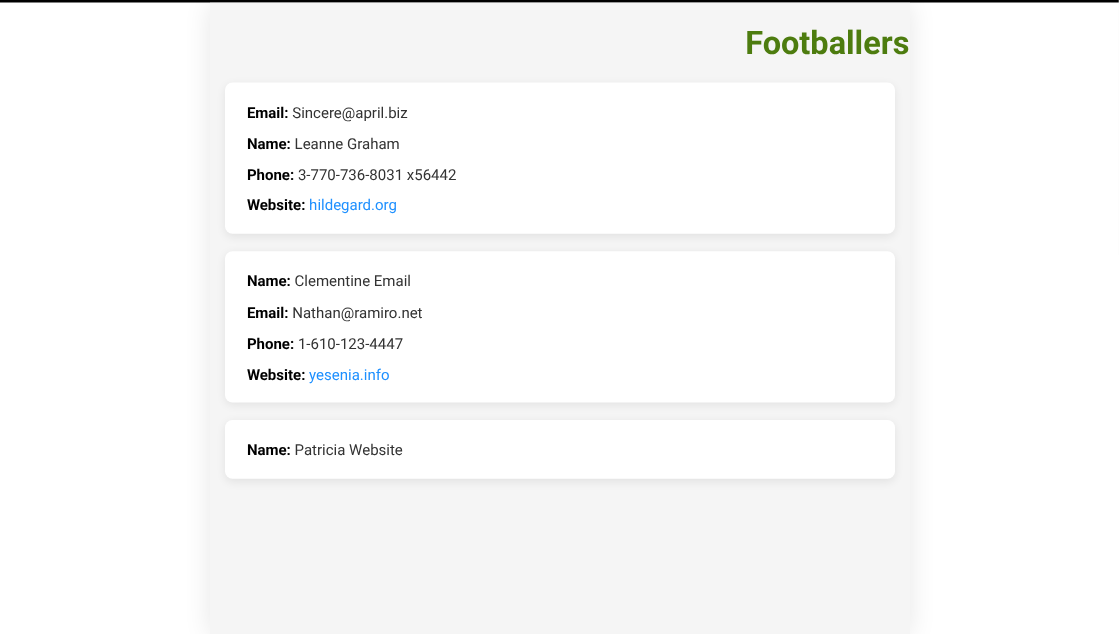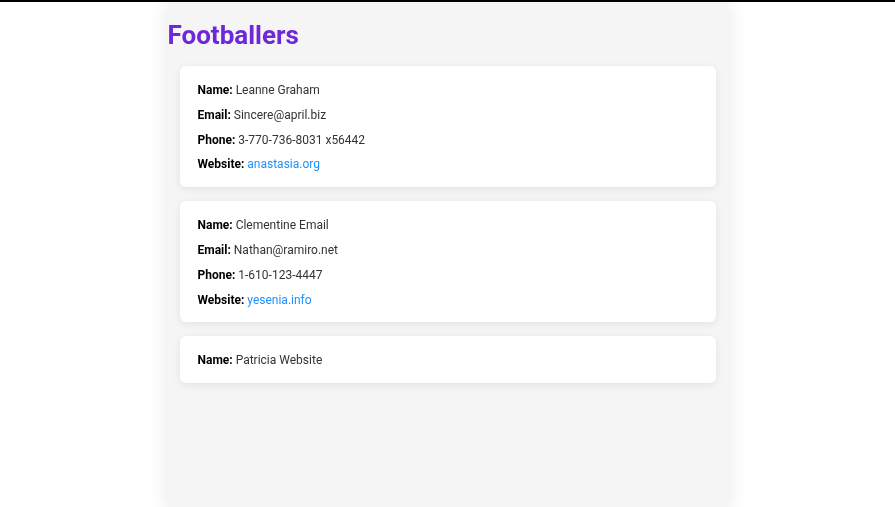--- a/index.html
+++ b/index.html
@@ -14,24 +14,24 @@
     }
     .container {
       max-width: 560px;
       margin: 0 auto;
       background: #f5f5f5;
       padding: 0 0 20px 0;
       box-shadow: 0 0 20px rgba(0,0,0,0.1);
       min-height: 507px;
     }
     h1 {
-      text-align: left;
+      text-align: right;
       font-size: 26px;
       font-weight: 700;
-      color: #6d28d9;
+      color: #4d7c0f;
       padding: 18px 0 16px 0;
     }
     .card {
       background: #fff;
       margin: 0 12px 14px 12px;
       border-radius: 6px;
       padding: 16px 18px 14px 18px;
       box-shadow: 0 2px 8px rgba(0,0,0,0.08);
     }
     .card p {
@@ -52,24 +52,24 @@
       text-decoration: none;
     }
   </style>
 </head>
 <body>
 
 <div class="container">
   <h1>Footballers</h1>
 
   <div class="card">
+    <p><strong>Email:</strong> <span>Sincere@april.biz</span></p>
     <p><strong>Name:</strong> <span>Leanne Graham</span></p>
-    <p><strong>Email:</strong> <span>Sincere@april.biz</span></p>
     <p><strong>Phone:</strong> <span>3-770-736-8031 x56442</span></p>
-    <p><strong>Website:</strong> <a href="#">anastasia.org</a></p>
+    <p><strong>Website:</strong> <a href="#">hildegard.org</a></p>
   </div>
 
 
   <div class="card">
     <p><strong>Name:</strong> <span>Clementine Email</span></p>
     <p><strong>Email:</strong> <span>Nathan@ramiro.net</span></p>
     <p><strong>Phone:</strong> <span>1-610-123-4447</span></p>
     <p><strong>Website:</strong> <a href="#">yesenia.info</a></p>
   </div>
 

